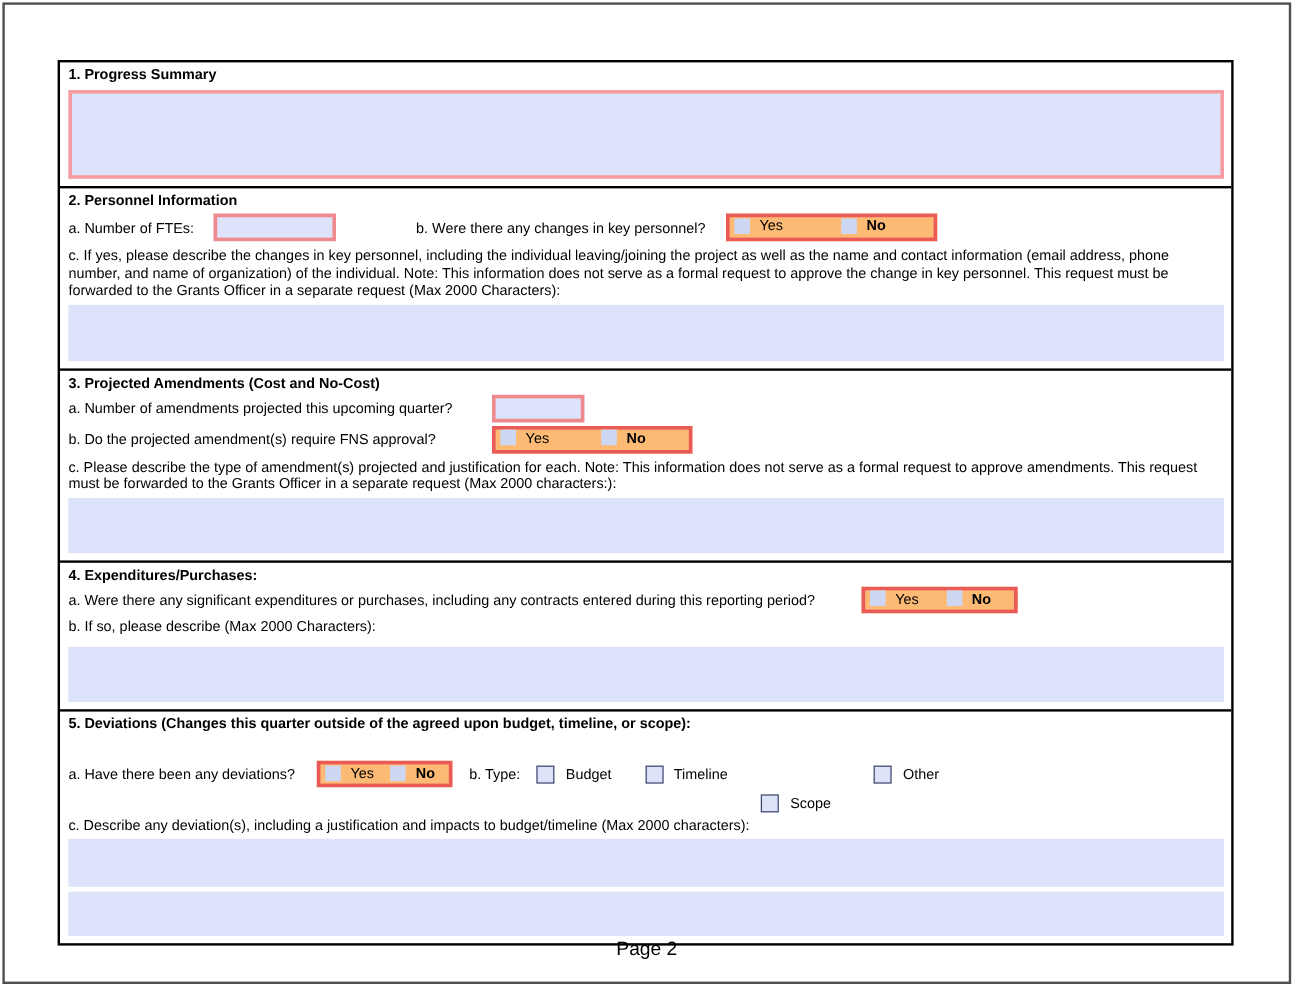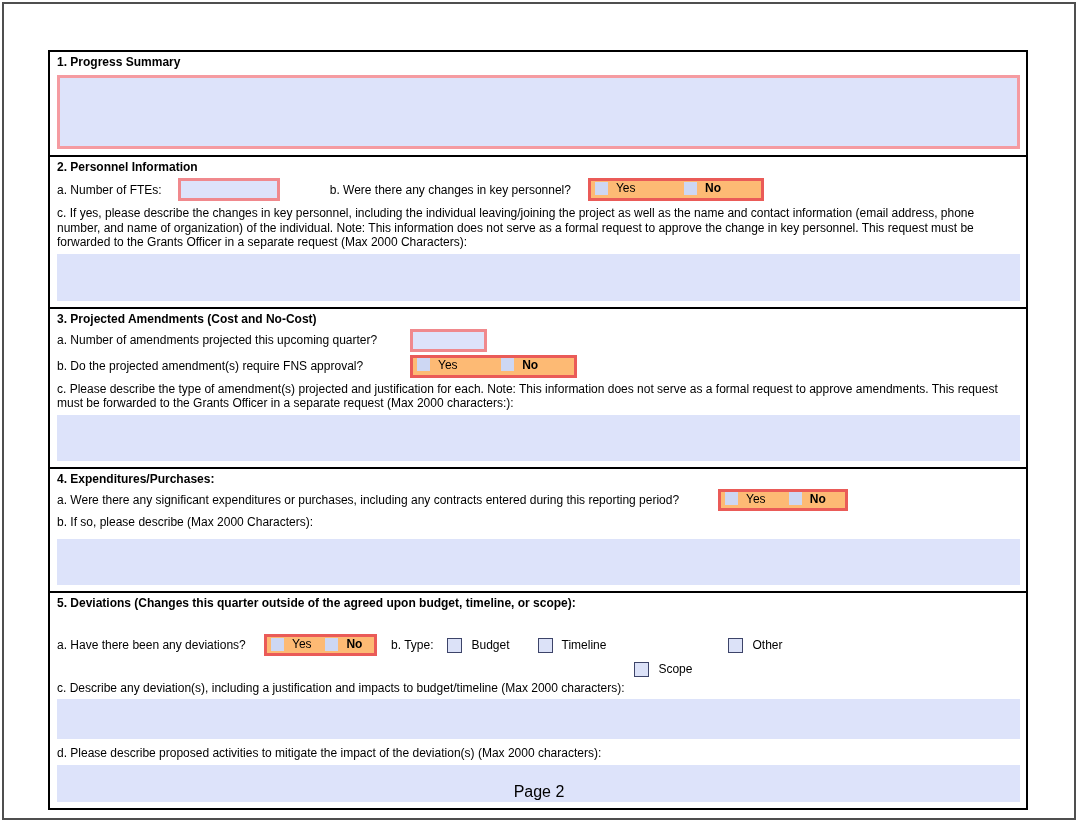--- a/index.html
+++ b/index.html
@@ -69,21 +69,21 @@
   <div class="section">
     <div class="sec-title">1. Progress Summary</div>
     <div class="field-area highlight" style="height:74px; margin-top:5px;"></div>
   </div>
 
   <div class="section">
     <div class="sec-title">2. Personnel Information</div>
     <div class="row" style="margin:3px 0 5px 0;">
       <span class="lbl">a. Number of FTEs:</span>
       <span class="input-box" style="width:102px; height:23px; margin-left:16px;"></span>
-      <span class="lbl" style="margin-left:22px;padding-left:28px;">b. Were there any changes in key personnel?</span>
+      <span class="lbl" style="margin-left:39px;padding-left:28px;">b. Were there any changes in key personnel?</span>
       <div class="yesno" style="width:176px; height:23px; margin-left:17px;">
         <span class="opt first">
           <span class="cb"></span>
           <span class="cb-lbl">Yes</span>
         </span>
         <span class="opt second">
           <span class="cb"></span>
           <span class="cb-lbl">No</span>
         </span>
       </div>
@@ -161,19 +161,18 @@
         <span class="cb-outline"></span>
         <span class="t-lbl">Scope</span>
       </div>
       <div class="type-group" style="margin-left:36px;">
         <span class="cb-outline"></span>
         <span class="t-lbl">Other</span>
       </div>
     </div>
     <div class="para">c. Describe any deviation(s), including a justification and impacts to budget/timeline (Max 2000 characters):</div>
     <div class="field-area" style="height:40px; margin-top:4px;"></div>
-    <div class="para" style="margin-top:7px;">d. Please describe proposed activities to mitigate the impact of the deviation(s) (Max 2000 characters):</div>
     <div class="field-area" style="height:37px; margin-top:4px;"></div>
   </div>
 
 </div>
 
 <div class="footer">Page 2</div>
 
 </body></html>

